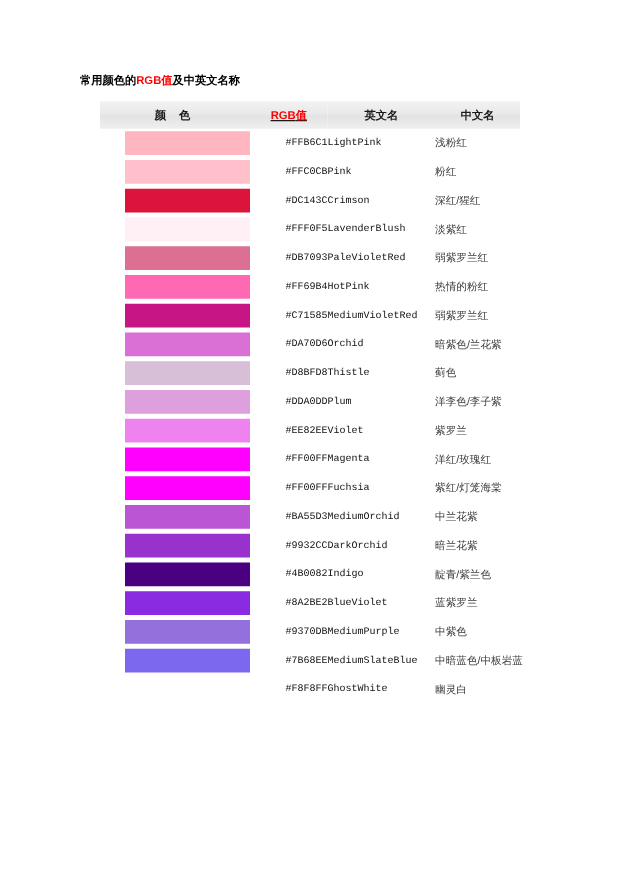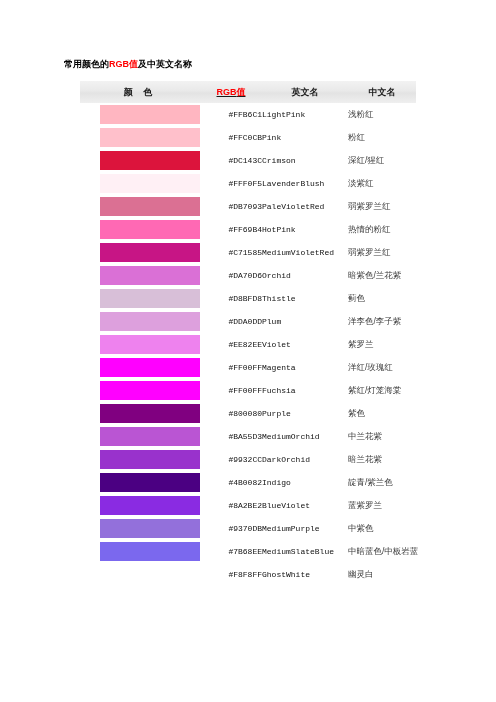--- a/index.html
+++ b/index.html
@@ -231,28 +231,20 @@
         <tr>
           <td class="cell-swatch">
             <span class="swatch" style="background: rgb(255, 0, 255);"></span>
           </td>
           <td class="cell-hex">#FF00FF</td>
           <td class="cell-en">Fuchsia</td>
           <td class="cell-zh">紫红/灯笼海棠</td>
         </tr>
         <tr>
           <td class="cell-swatch">
-            <span class="swatch" style="background: rgb(128, 0, 128);"></span>
-          </td>
-          <td class="cell-hex">#800080</td>
-          <td class="cell-en">Purple</td>
-          <td class="cell-zh">紫色</td>
-        </tr>
-        <tr>
-          <td class="cell-swatch">
             <span class="swatch" style="background: rgb(186, 85, 211);"></span>
           </td>
           <td class="cell-hex">#BA55D3</td>
           <td class="cell-en">MediumOrchid</td>
           <td class="cell-zh">中兰花紫</td>
         </tr>
         <tr>
           <td class="cell-swatch">
             <span class="swatch" style="background: rgb(153, 50, 204);"></span>
           </td>

